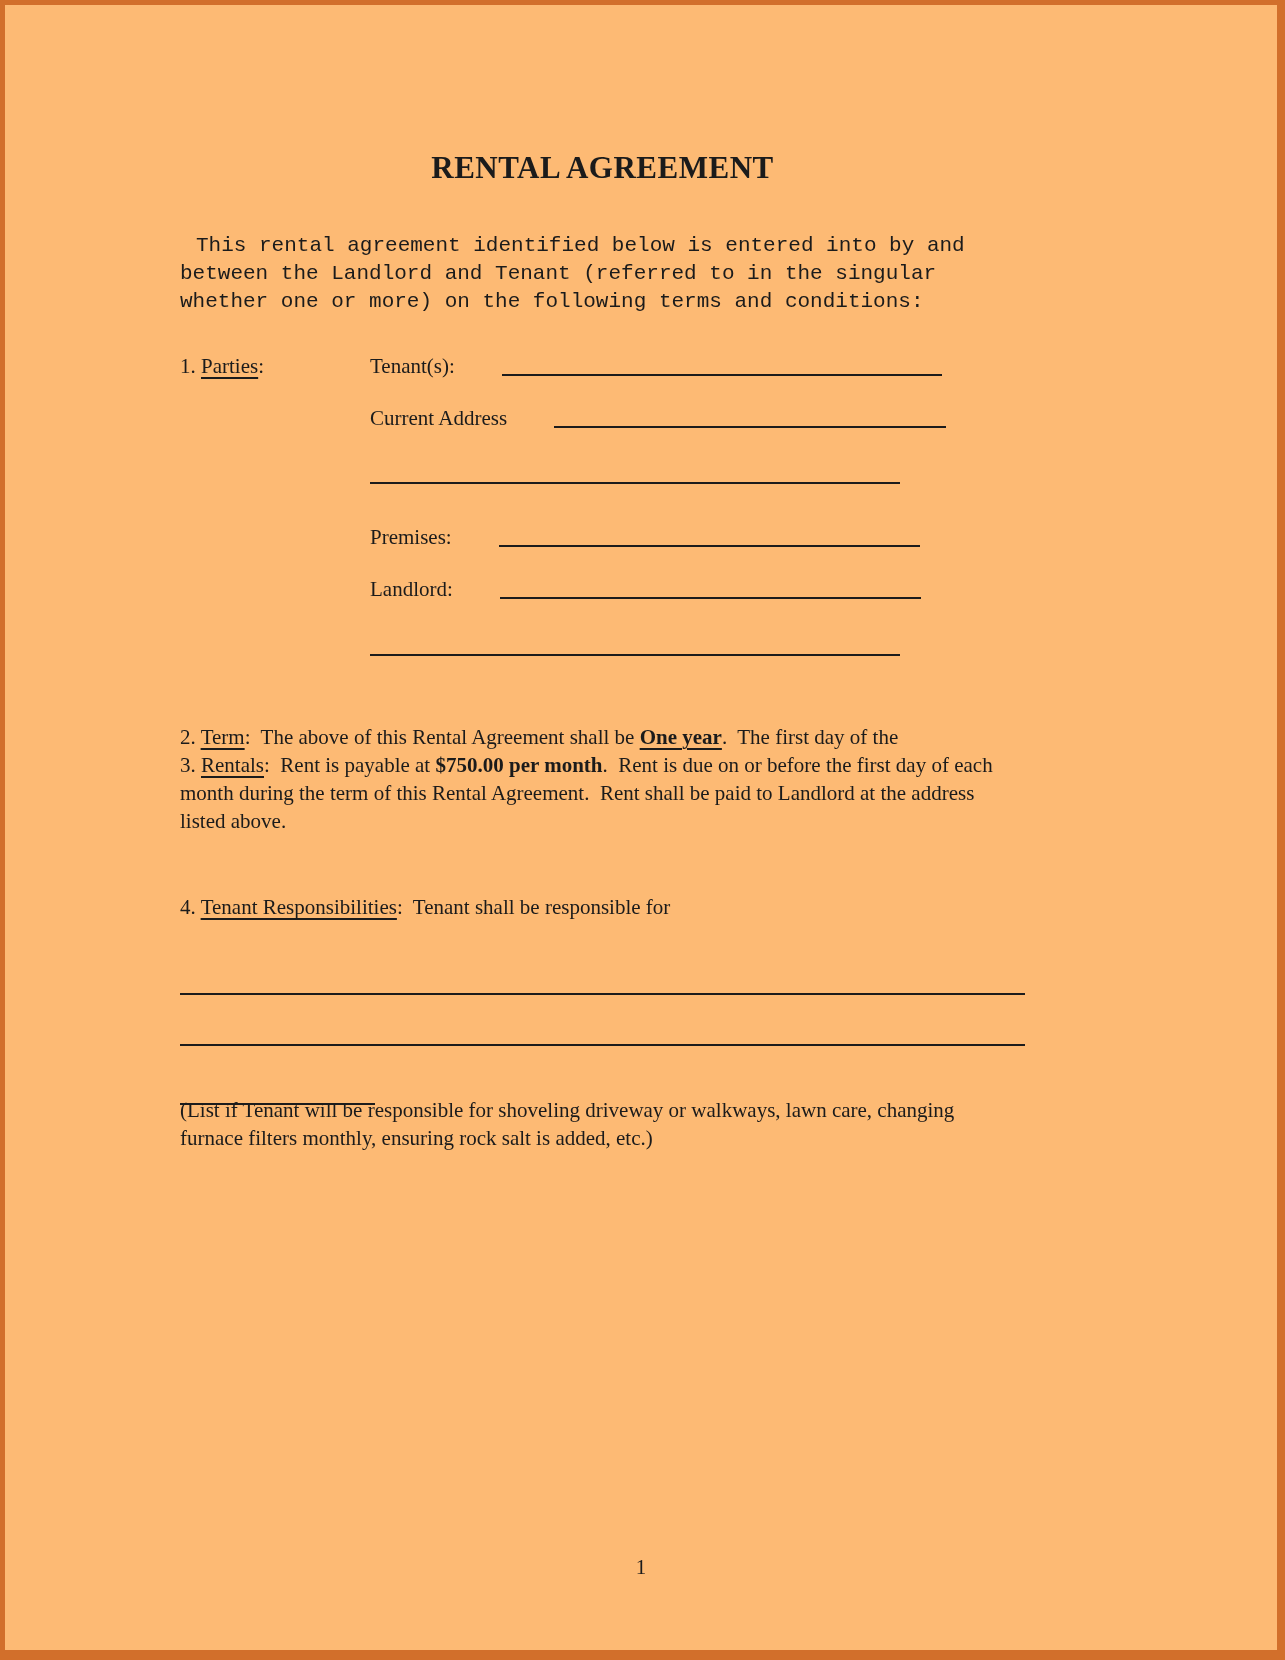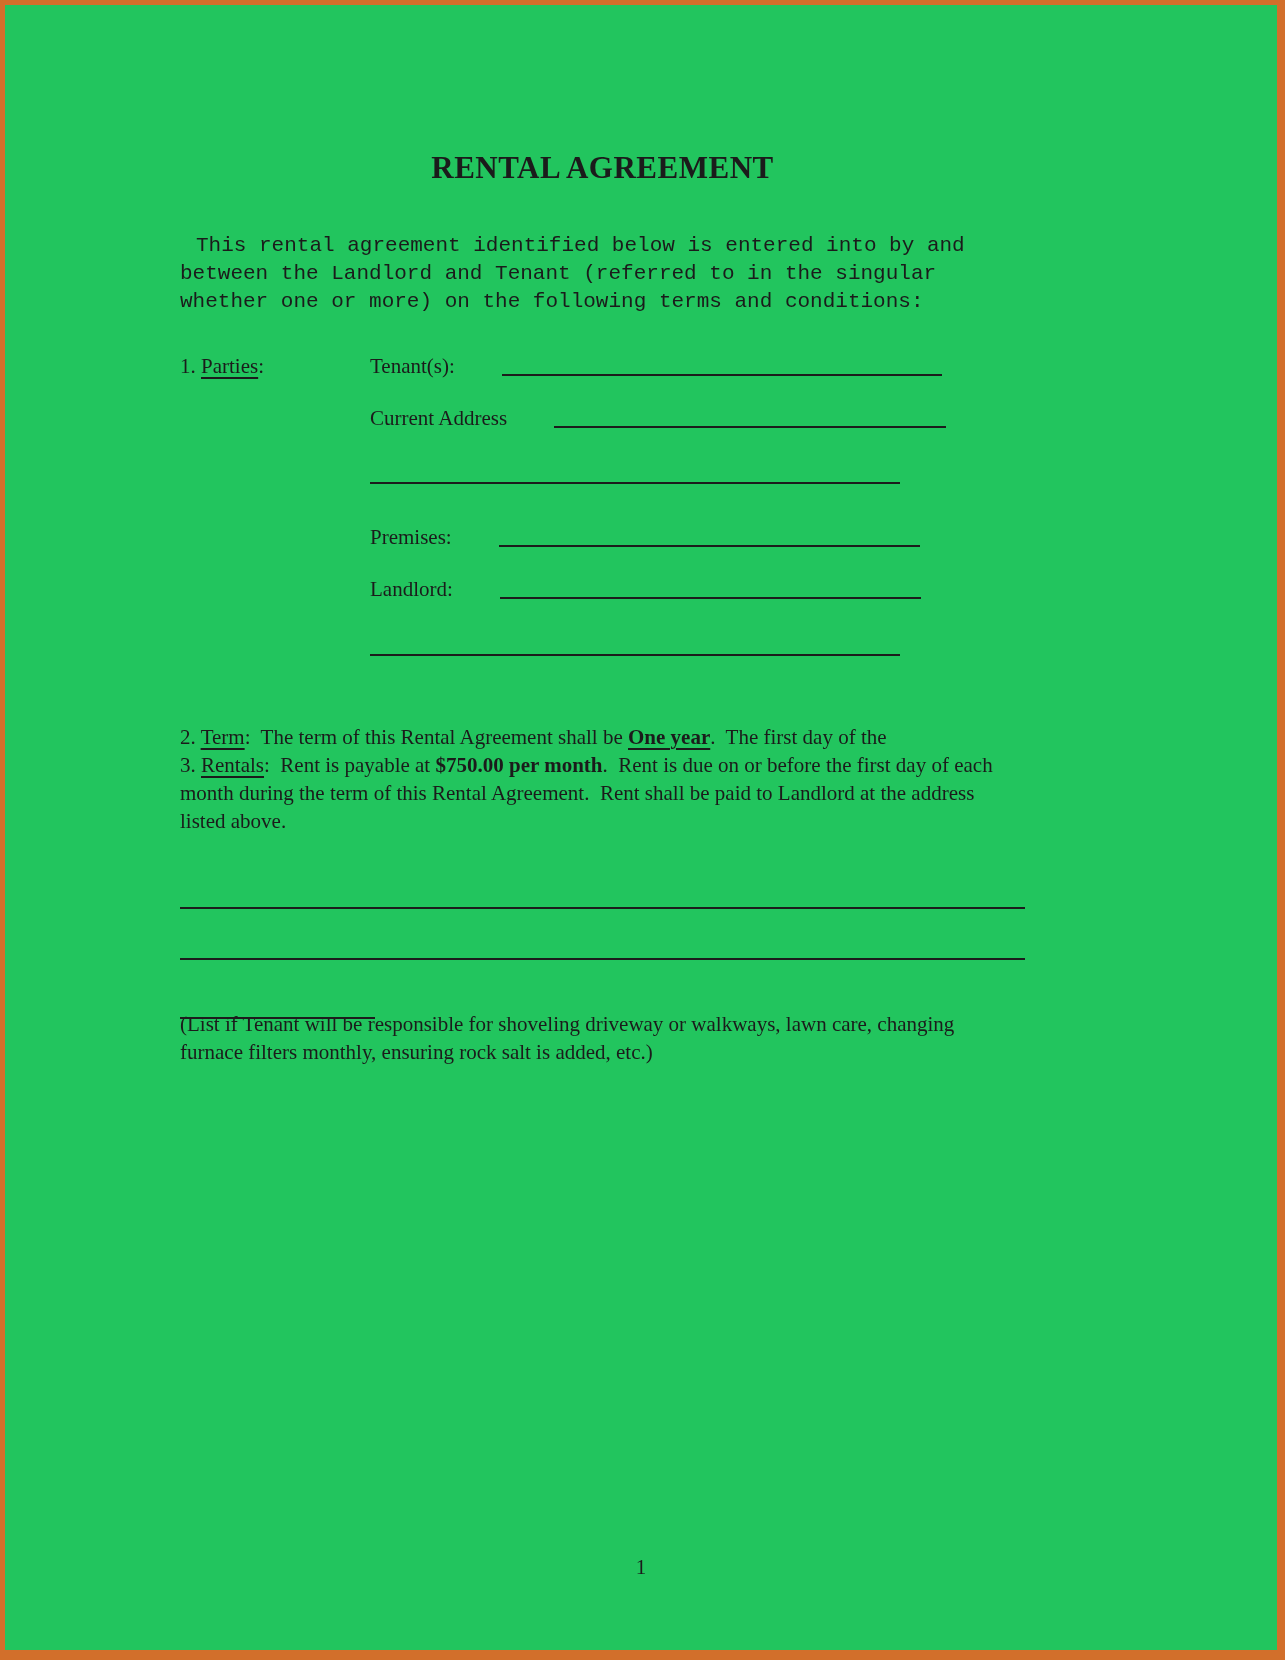--- a/index.html
+++ b/index.html
@@ -6,21 +6,21 @@
   html,body { width:1285px; height:1660px; }
   body {
     background:#ffffff;
     font-family:"Liberation Serif", serif;
     color:#1b1b1b;
     position:relative;
     overflow:hidden;
   }
   .page {
     position:absolute; inset:0;
-    background:#22c55e;
+    background:#fdba74;
     border-style:solid;
     border-color:var(--accent, #d26f2b);
     border-width:5px 8px 10px 5px;
   }
   .content {
     display:flex;
     flex-direction:column;
     align-items:flex-start;
     padding-left:175px;
   }
@@ -123,25 +123,26 @@
         <span class="col1"></span>
         <span>Landlord:</span>
         <span class="blank" style="width:421px"></span>
       </div>
 
     <div class="p-row mt-row6">
         <span class="col1"></span>
         <span class="blank nogap" style="width:530px"></span>
       </div>
 
-    <p class="para mt-term1"><span>2. </span><span class="u">Term</span><span>:  The term of this Rental Agreement shall be </span><span class="bu">One year</span><span>.  The first day of the</span></p>
+    <p class="para mt-term1"><span>2. </span><span class="u">Term</span><span>:  The above of this Rental Agreement shall be </span><span class="bu">One year</span><span>.  The first day of the</span></p>
 
 
     <p class="para mt-rentals"><span>3. </span><span class="u">Rentals</span><span>:  Rent is payable at </span><span class="b">$750.00 per month</span><span>.  Rent is due on or before the first day of each month during the term of this Rental Agreement.  Rent shall be paid to Landlord at the address listed above.</span></p>
 
+    <p class="para mt-resp"><span>4. </span><span class="u">Tenant Responsibilities</span><span>:  Tenant shall be responsible for</span></p>
 
     <div class="blankrow mt-blank1">
         <span class="blank" style="width:845px"></span>
       </div>
     <div class="blankrow mt-blank2">
         <span class="blank" style="width:845px"></span>
       </div>
     <div class="blankrow mt-blank3">
         <span class="blank" style="width:195px"></span>
       </div>

